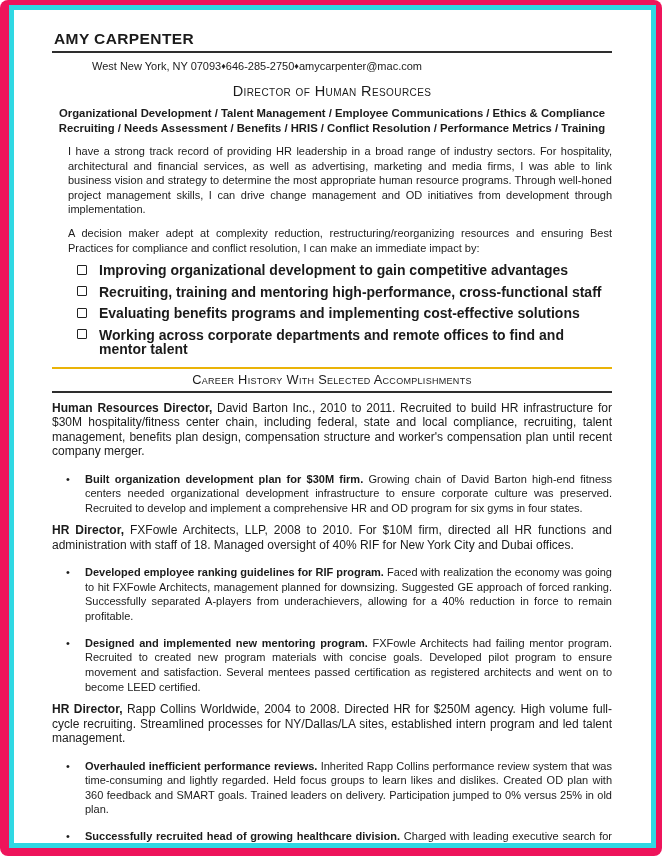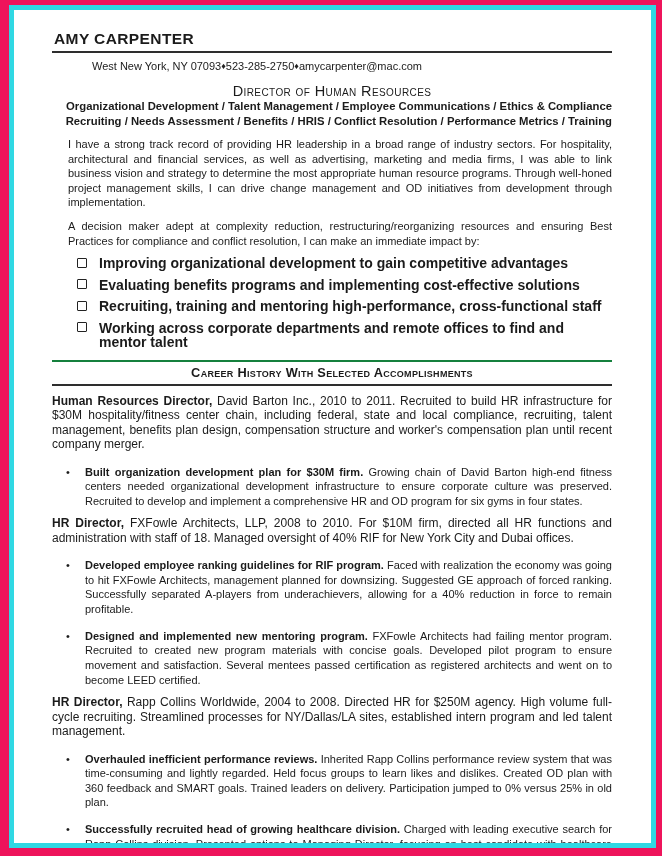--- a/index.html
+++ b/index.html
@@ -6,20 +6,21 @@
   body{
     width:662px;height:856px;
     font-family:"Liberation Sans", sans-serif;
     overflow:hidden;
   }
   .frame{
     width:662px;height:856px;
     box-sizing:border-box;
     padding:5px 6px 8px 9px;
     background:#EE145B;
+    border-radius:8px;
   }
   .frame-inner{
     width:100%;height:100%;
     box-sizing:border-box;
     padding:5px;
     background:#2FD8E3;
   }
   .page{
     width:100%;height:100%;
     box-sizing:border-box;
@@ -49,21 +50,22 @@
   }
   .doc-title{
     margin-top:11px;
     text-align:center;
     font-weight:normal;
     font-variant:small-caps;
     font-size:14.5px;
     letter-spacing:0.4px;
   }
   .skills{
-    text-align:right;
+    margin-top:7px;
+    text-align:center;
     font-weight:bold;
     font-size:11.3px;
     line-height:14.5px;
   }
   .para{
     margin:9px 0 0 16px;
     font-size:11px;
     line-height:14.6px;
     text-align:justify;
   }
@@ -78,25 +80,25 @@
   }
   .checkbox{
     flex:0 0 auto;
     width:8px;height:8px;
     border:1.5px solid #222;
     border-radius:1px;
     margin:1.5px 12px 0 0;
   }
   .section-banner{
     margin-top:11px;
-    border-top:2px solid #15803d;
+    border-top:2px solid #eab308;
     border-bottom:2px solid #2e2e2e;
     padding:3px 0 4px 0;
     text-align:center;
-    font-weight:bold;
+    font-weight:normal;
     font-variant:small-caps;
     font-size:12.8px;
     letter-spacing:0.3px;
   }
   .job-summary{
     margin:8px 0 0 0;
     font-size:12px;
     line-height:14.6px;
     text-align:justify;
   }
@@ -123,21 +125,21 @@
 
 <div class="frame" style="background: rgb(238, 20, 91);">
   <div class="frame-inner" style="background: rgb(47, 216, 227);">
     <div class="page">
 
       <div class="name">AMY CARPENTER</div>
 
       <div class="contact-row">
         <span>West New York, NY 07093</span>
         <span class="diamond">♦</span>
-        <span>523-285-2750</span>
+        <span>646-285-2750</span>
         <span class="diamond">♦</span>
         <span>amycarpenter@mac.com</span>
       </div>
 
       <div class="doc-title">Director of Human Resources</div>
 
       <div class="skills">
         <div>Organizational Development / Talent Management / Employee Communications / Ethics &amp; Compliance</div>
         <div>Recruiting / Needs Assessment / Benefits / HRIS / Conflict Resolution / Performance Metrics / Training</div>
       </div>
@@ -145,25 +147,25 @@
       <p class="para">I have a strong track record of providing HR leadership in a broad range of industry sectors. For hospitality, architectural and financial services, as well as advertising, marketing and media firms, I was able to link business vision and strategy to determine the most appropriate human resource programs. Through well-honed project management skills, I can drive change management and OD initiatives from development through implementation.</p>
       <p class="para">A decision maker adept at complexity reduction, restructuring/reorganizing resources and ensuring Best Practices for compliance and conflict resolution, I can make an immediate impact by:</p>
 
       <div class="impact-list">
         <div class="impact-item">
           <span class="checkbox"></span>
           <span>Improving organizational development to gain competitive advantages</span>
         </div>
         <div class="impact-item">
           <span class="checkbox"></span>
+          <span>Recruiting, training and mentoring high-performance, cross-functional staff</span>
+        </div>
+        <div class="impact-item">
+          <span class="checkbox"></span>
           <span>Evaluating benefits programs and implementing cost-effective solutions</span>
-        </div>
-        <div class="impact-item">
-          <span class="checkbox"></span>
-          <span>Recruiting, training and mentoring high-performance, cross-functional staff</span>
         </div>
         <div class="impact-item">
           <span class="checkbox"></span>
           <span>Working across corporate departments and remote offices to find and mentor talent</span>
         </div>
       </div>
 
       <div class="section-banner">Career History With Selected Accomplishments</div>
 
       <div>

